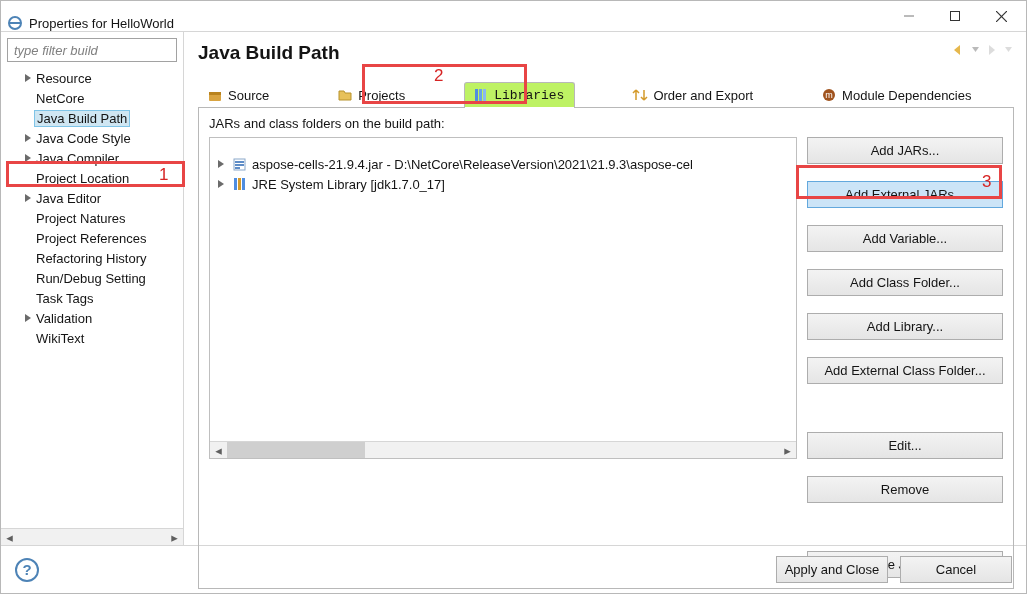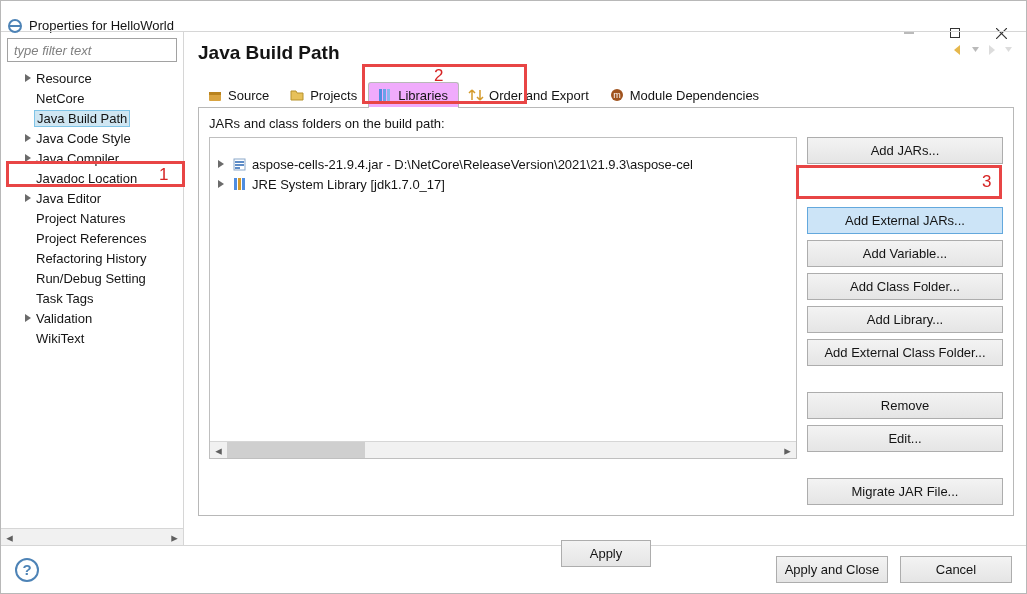--- a/index.html
+++ b/index.html
@@ -26,23 +26,23 @@
     height:594px;
     overflow:hidden;
     display:flex;
     flex-direction:column;
     border:1px solid var(--border);
   }
 
   
   .titlebar{
     display:flex;
-    align-items:flex-start;
+    align-items:flex-end;
     height:30px;
-    padding:17px 2px 0 6px;
+    padding:8px 2px 0 6px;
     font-size:13px;
     user-select:none;
   }
   .titlebar .ticon{width:16px;height:16px;margin-right:6px;position:relative;}
   .ticon svg{display:block;}
   .titlebar .title{flex:1;}
   .wbtn{
     width:46px;height:30px;display:flex;align-items:center;justify-content:center;
   }
   .wbtn svg{pointer-events:none;}
@@ -120,35 +120,37 @@
     position:absolute;top:12px;right:14px;display:flex;gap:6px;align-items:center;
   }
   .histnav span{display:inline-flex;align-items:center;}
 
   
   .tabs{
     display:flex;
     align-items:flex-end;
     height:28px;
     position:relative;
+    gap:48px;
   }
   .tab{
     display:flex;align-items:center;gap:5px;
     padding:4px 10px 5px 8px;
     border:1px solid transparent;
     border-bottom:none;
     cursor:default;
     position:relative;
   }
   .tab .ticon{width:16px;height:16px;display:inline-flex;align-items:center;justify-content:center;}
   .tab.active{
     border-color:var(--border);
-    background:#f0abfc;
+    background:#bef264;
     border-top-left-radius:3px;border-top-right-radius:3px;
     z-index:2;
+    font-family:Liberation Mono, monospace;
   }
   .tabs::after{
     content:"";position:absolute;left:0;right:0;bottom:0;height:1px;background:var(--border);z-index:1;
   }
   .tab.active::after{
     content:"";position:absolute;left:0;right:0;bottom:-1px;height:2px;background:#fff;z-index:3;
   }
 
   
   .panel{
@@ -178,21 +180,21 @@
   .cp-row .icon{width:16px;height:16px;display:inline-flex;align-items:center;justify-content:center;}
 
   .classpath .hscroll{
     height:17px;border-top:1px solid var(--border-light);display:flex;background:#f1f1f1;
   }
   .classpath .hscroll .arrow{width:17px;display:flex;align-items:center;justify-content:center;color:#5f5f5f;}
   .classpath .hscroll .track{flex:1;position:relative;}
   .classpath .hscroll .thumb{position:absolute;left:0;top:0;height:100%;width:25%;background:#cfcfcf;}
 
   
-  .btns{display:flex;flex-direction:column;gap:6px;width:196px;}
+  .btns{display:flex;flex-direction:column;gap:17px;width:196px;}
   .btn{
     background:linear-gradient(#f3f3f3,#e5e5e5);
     border:1px solid #adadad;
     height:27px;
     display:flex;align-items:center;justify-content:center;
     font-size:13px;
     cursor:default;
     position:relative;
   }
   .btns .spacer{height:14px;}
@@ -211,21 +213,21 @@
     width:24px;height:24px;border:2px solid #4d83b6;border-radius:50%;
     display:flex;align-items:center;justify-content:center;color:#4d83b6;
     font-weight:bold;font-size:15px;
   }
   .footer .fspacer{flex:1;}
   .footer .btn{width:112px;}
 
   
   .ann-box{position:absolute;border:3px solid var(--red-border);pointer-events:none;z-index:50;}
   .ann-num{position:absolute;color:var(--red);font-size:17px;z-index:51;pointer-events:none;}
-  .sel-blue{background:var(--blue-sel);border:1px solid #63a8dd;margin-top:37px;}
+  .sel-blue{background:var(--blue-sel);border:1px solid #63a8dd;}
 
 </style>
 </head>
 <body>
 
 <div class="titlebar">
   <span class="ticon">
     <svg width="16" height="16" viewBox="0 0 16 16">
       <circle cx="8" cy="8" r="6" fill="none" stroke="#4d83b6" stroke-width="2"></circle>
       <rect x="3" y="7" width="10" height="2" fill="#4d83b6"></rect>
@@ -250,21 +252,21 @@
   </div>
 </div>
 
 <div class="body">
 
   <div class="side">
 
     <div class="ann-box" style="left:5px;top:129px;width:179px;height:26px;"></div>
     <div class="ann-num" style="left:158px;top:133px;">1</div>
 
-    <div class="filter">type filter text</div>
+    <div class="filter">type filter build</div>
     <div class="tree" id="tree">
         <div class="titem">
           <span class="twisty">
             <svg width="8" height="8">
               <path d="M1 0 L7 4 L1 8 Z" fill="#6b6b6b"></path>
             </svg>
           </span>
           <span class="lbl">Resource</span>
         </div>
         <div class="titem">
@@ -286,21 +288,21 @@
         <div class="titem">
           <span class="twisty">
             <svg width="8" height="8">
               <path d="M1 0 L7 4 L1 8 Z" fill="#6b6b6b"></path>
             </svg>
           </span>
           <span class="lbl">Java Compiler</span>
         </div>
         <div class="titem">
           <span class="twisty"></span>
-          <span class="lbl">Javadoc Location</span>
+          <span class="lbl">Project Location</span>
         </div>
         <div class="titem">
           <span class="twisty">
             <svg width="8" height="8">
               <path d="M1 0 L7 4 L1 8 Z" fill="#6b6b6b"></path>
             </svg>
           </span>
           <span class="lbl">Java Editor</span>
         </div>
         <div class="titem">
@@ -473,22 +475,22 @@
           </div>
         </div>
         <div class="btns">
           <div class="btn">Add JARs...</div>
           <div class="btn sel-blue">Add External JARs...</div>
           <div class="btn">Add Variable...</div>
           <div class="btn">Add Class Folder...</div>
           <div class="btn">Add Library...</div>
           <div class="btn">Add External Class Folder...</div>
           <div class="spacer"></div>
+          <div class="btn">Edit...</div>
           <div class="btn">Remove</div>
-          <div class="btn">Edit...</div>
           <div class="spacer"></div>
           <div class="btn">Migrate JAR File...</div>
         </div>
       </div>
     </div>
 
     <div class="apply-row">
       <div class="btn">Apply</div>
     </div>
   </div>

